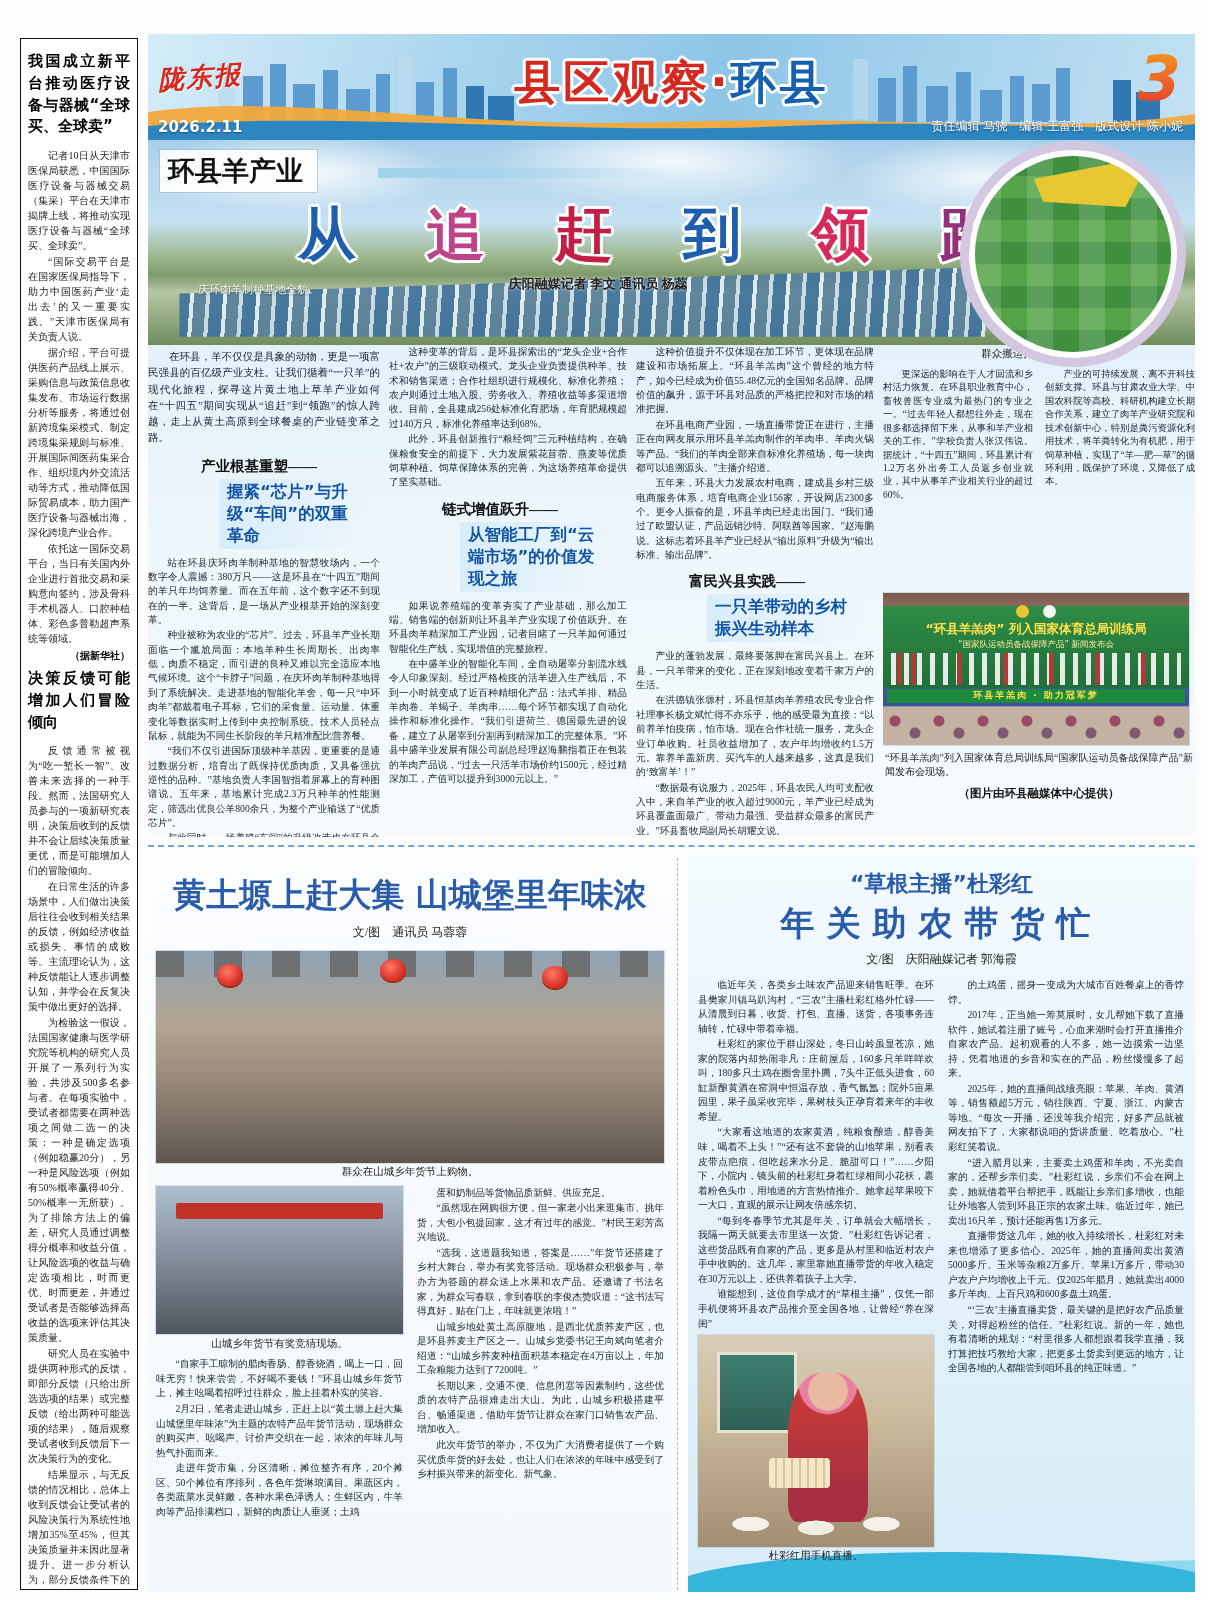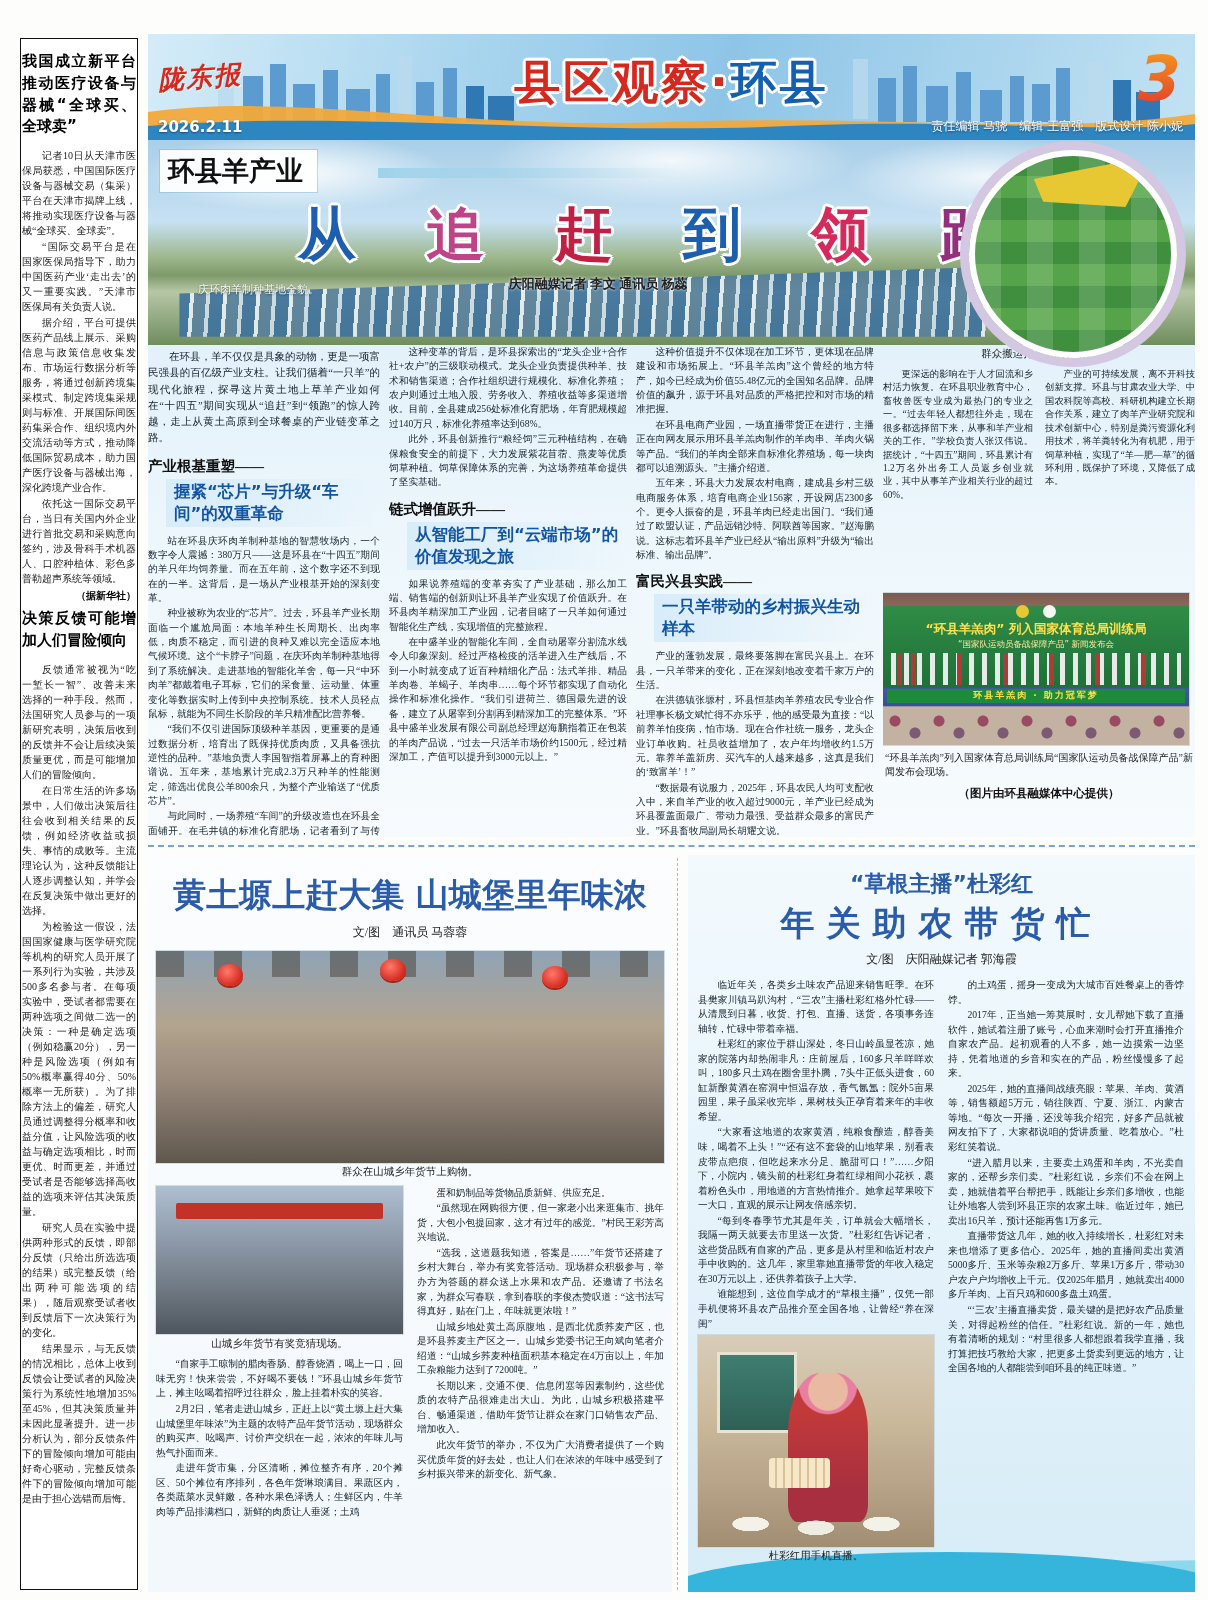--- a/index.html
+++ b/index.html
@@ -1,19 +1,19 @@
 <!DOCTYPE html>
 <html><head>
 <meta charset="utf-8">
 <style>
   html,body{margin:0;padding:0;}
   body{width:1208px;height:1600px;position:relative;background:#fdfdfc;font-family:"Liberation Serif",serif;overflow:hidden;}
   .abs{position:absolute;}
   
-  .sidebar{left:20px;top:38px;width:118px;height:1552px;border:1.5px solid #111;padding:8px 1px;box-sizing:border-box;background:#fff;overflow:hidden;}
+  .sidebar{left:20px;top:38px;width:118px;height:1552px;border:1.5px solid #111;padding:8px 7px;box-sizing:border-box;background:#fff;overflow:hidden;}
   .sb-title{font-family:"DejaVu Sans",sans-serif;font-weight:bold;font-size:15px;line-height:1.45;color:#000;margin:4px 0 10px;text-align:justify;}
   .sb-body p{font:10px/1.5 "Liberation Serif",serif;text-indent:2em;text-align:justify;margin:0 0 1px;color:#1a1a1a;}
   .sb-src{font:bold 10px/1.6 "Liberation Serif",serif;text-align:right;margin:2px 0 0;}
   
   .banner{left:148px;top:34px;width:1047px;height:106px;background:linear-gradient(105deg,#d5ecf8 0%,#a9d5ee 30%,#8ec5e7 55%,#c2e2f3 100%);overflow:hidden;}
   .banner svg{position:absolute;left:0;top:0;}
   .masthead{left:10px;top:26px;font:italic bold 26px "Liberation Serif",serif;color:#d5281e;letter-spacing:2px;transform:rotate(-4deg);text-shadow:1px 1px 0 #fff;}
   .sect-title{left:0;right:0;top:18px;text-align:center;font-family:"DejaVu Sans",sans-serif;font-weight:900;font-size:46px;letter-spacing:3px;}
   .sect-red{color:#d5281e;}
   .sect-blue{color:#1460ae;}
@@ -41,21 +41,21 @@
   .tarp{position:absolute;left:30%;top:0;width:60%;height:26%;background:#e8c832;clip-path:polygon(0 45%,100% 0,78% 100%,8% 90%);}
   
   .mainwrap{left:148px;top:345px;width:1047px;height:492px;background:linear-gradient(180deg,#e3f1fa 0%,#eef7fc 45%,#f7fbfe 100%);display:flex;gap:9px;overflow:hidden;}
   .mcol{overflow:hidden;}
   .mcol.c1{width:232px;padding-top:4px;}
   .mcol.c2{width:238px;}
   .mcol.c3{width:238px;}
   .mcol.c4{width:312px;}
   .intro p{font:10.5px/1.55 "Liberation Serif",serif;text-indent:2em;text-align:justify;margin:0 0 4px;color:#15222e;}
   .news-body p{font:9.7px/1.48 "Liberation Serif",serif;text-indent:2em;text-align:justify;margin:0 0 1px;color:#15222e;}
-  .sechead{margin:10px 0 7px;}
+  .sechead{margin:10px 9px 7px;padding-left:44px;}
   .sechead .bk{font:bold 14.5px "Liberation Serif",serif;color:#101010;}
   .sechead .bl{display:inline-block;margin:3px 0 0 18px;padding:2px 8px;font-family:"DejaVu Sans",sans-serif;font-weight:bold;font-size:16.5px;color:#1254a4;background:linear-gradient(90deg,#d8ecfa,rgba(255,255,255,0));}
   .ind2{column-count:2;column-gap:12px;height:225px;}
   .ind2 p{font:9.3px/1.45 "Liberation Serif",serif;}
   .capline{font:10.5px/1.4 "Liberation Serif",serif;color:#222;margin:2px 0 6px;text-align:center;}
   
   .stage{width:306px;height:152px;position:relative;background:linear-gradient(180deg,#7d5a4f 0%,#8a675a 8%,#2f8c46 9%,#1f7038 62%,#3f57a5 63%,#37509b 74%,#c7b3a4 75%,#bfa898 100%);overflow:hidden;box-shadow:0 0 0 1px #cfd9e2;}
   .stage .logos{position:absolute;left:0;right:0;top:12px;display:flex;justify-content:center;gap:14px;}
   .stage .logos i{width:13px;height:13px;border-radius:50%;display:block;}
   .stage .t1{position:absolute;left:0;right:0;top:28px;text-align:center;font-family:"DejaVu Sans",sans-serif;font-weight:bold;font-size:12.5px;color:#ffe14d;}

